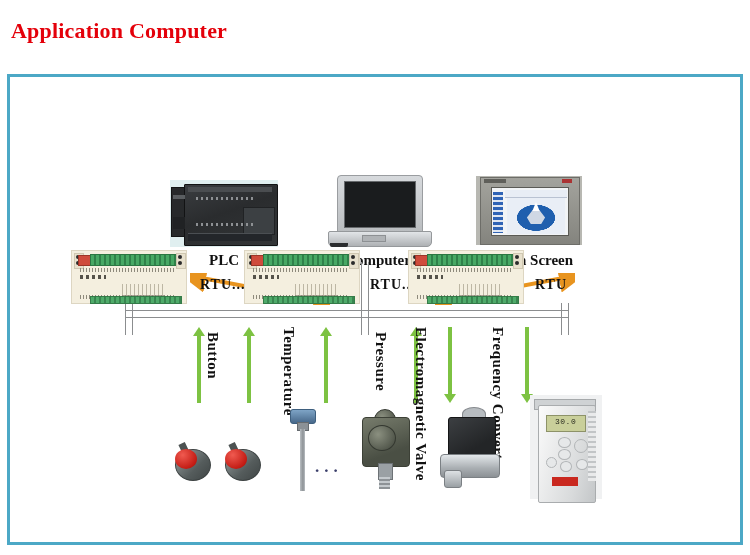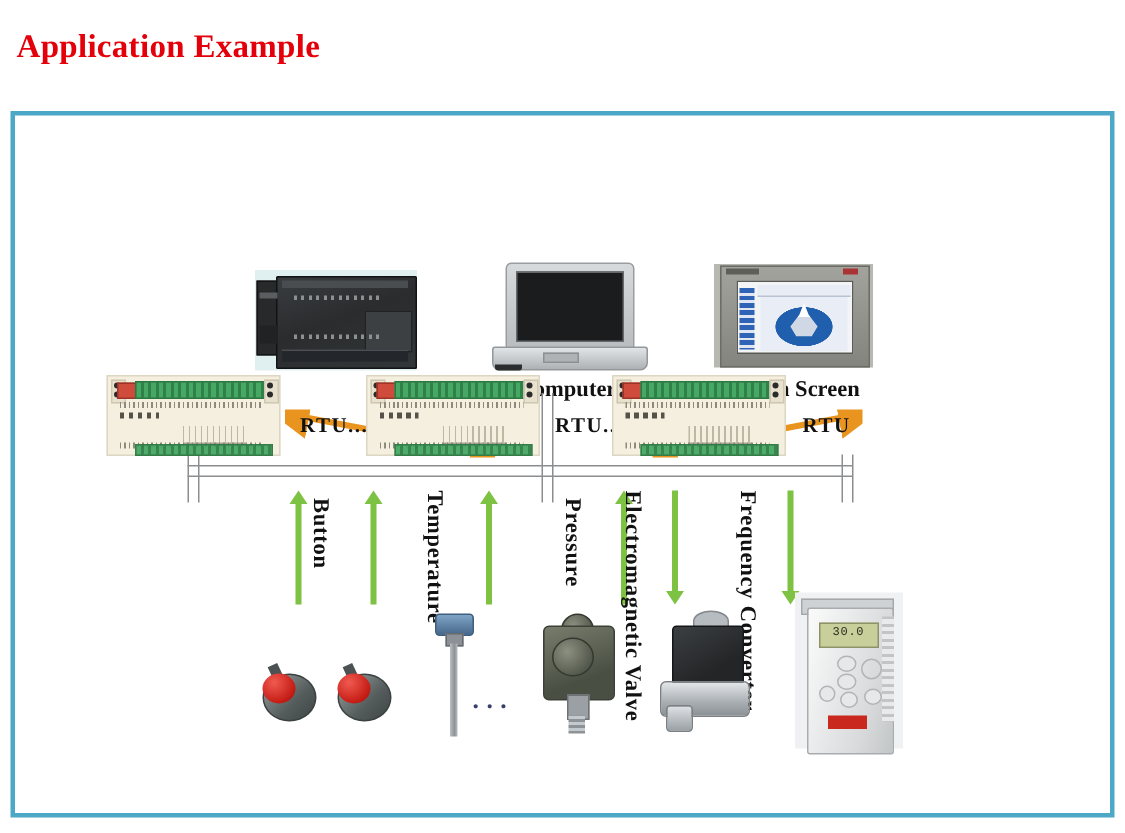--- a/index.html
+++ b/index.html
@@ -114,36 +114,37 @@
   .vfd-bracket{position:absolute;width:60px;height:9px;background:#cfd2d4;border:1px solid #a6a9ab;}
   .vfd-lcd{position:absolute;width:38px;height:15px;background:#c9cf9a;border:1px solid #8d9268;}
   .vfd-lcdtxt{position:absolute;font-family:"Liberation Mono", monospace;font-size:8px;color:#2b2d20;letter-spacing:.5px;}
   .vfd-key{position:absolute;background:#e6e8e9;border:1px solid #b2b5b7;border-radius:50%;}
   .vfd-logo{position:absolute;width:26px;height:9px;background:#c9281f;}
   .vfd-sidevent{position:absolute;width:8px;height:70px;background:repeating-linear-gradient(180deg,#c2c5c7 0 2px,#e9eaeb 2px 5px);}
 </style>
 </head>
 <body>
 
-<div id="page-title">Application Example</div>
+<div id="page-title">Application Computer</div>
 
 <div id="diagram-frame">
 
   <div>
     <div class="plc-bg"></div>
     <div class="plc-left"></div>
     <div class="plc-body"></div>
     <div class="plc-strip" style="left:178px;top:110px;width:84px;height:5px;"></div>
     <div class="plc-dots" style="left:186px;top:120px;width:58px;"></div>
     <div class="plc-sub"></div>
     <div class="plc-dots" style="left:186px;top:146px;width:58px;"></div>
     <div class="plc-bar" style="left:178px;top:156px;width:84px;"></div>
     <div class="plc-strip" style="left:163px;top:118px;width:12px;height:4px;background:#5a5e61;"></div>
     <div class="plc-strip" style="left:163px;top:140px;width:12px;height:12px;background:#202224;"></div>
   </div>
+  <div class="node-label" style="left:160px;top:175px;width:108px;">PLC</div>
 
   <div>
     <div class="lap-bg"></div>
     <div class="lap-lid"></div>
     <div class="lap-screen"></div>
     <div class="lap-base"></div>
     <div class="lap-pad"></div>
     <div class="lap-foot"></div>
   </div>
   <div class="node-label" style="left:313px;top:175px;width:110px;">Computer</div>

